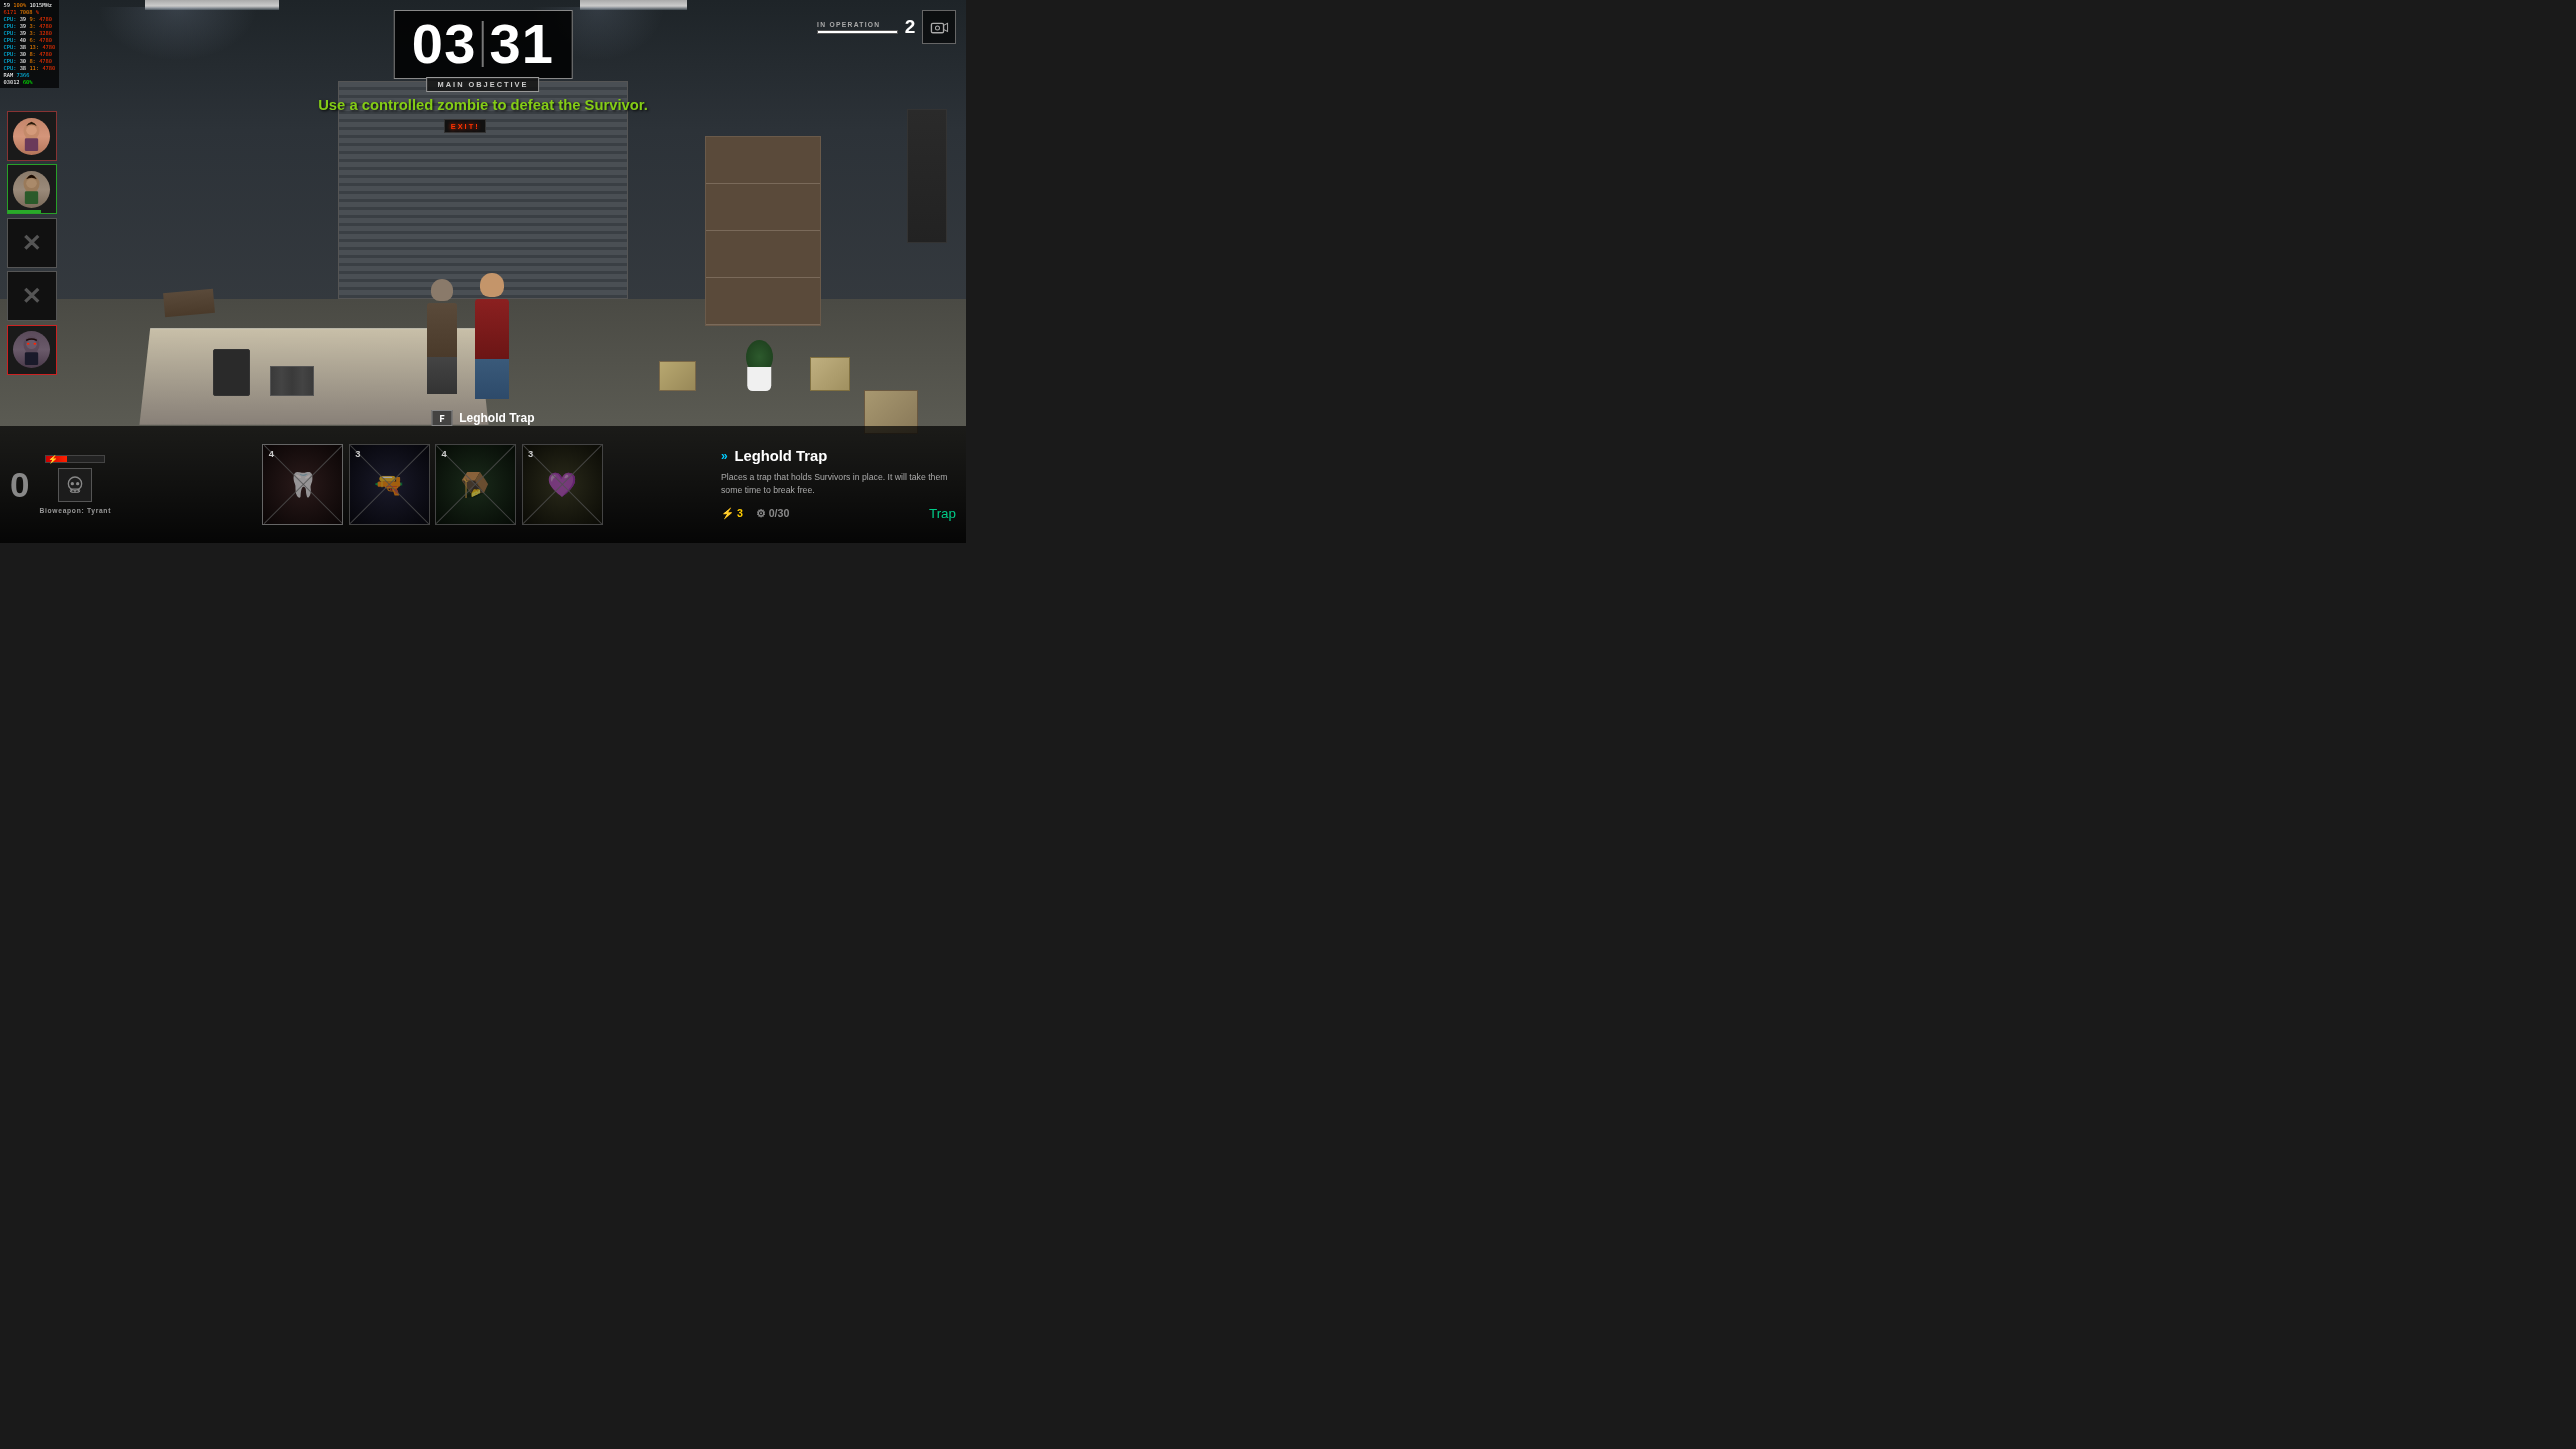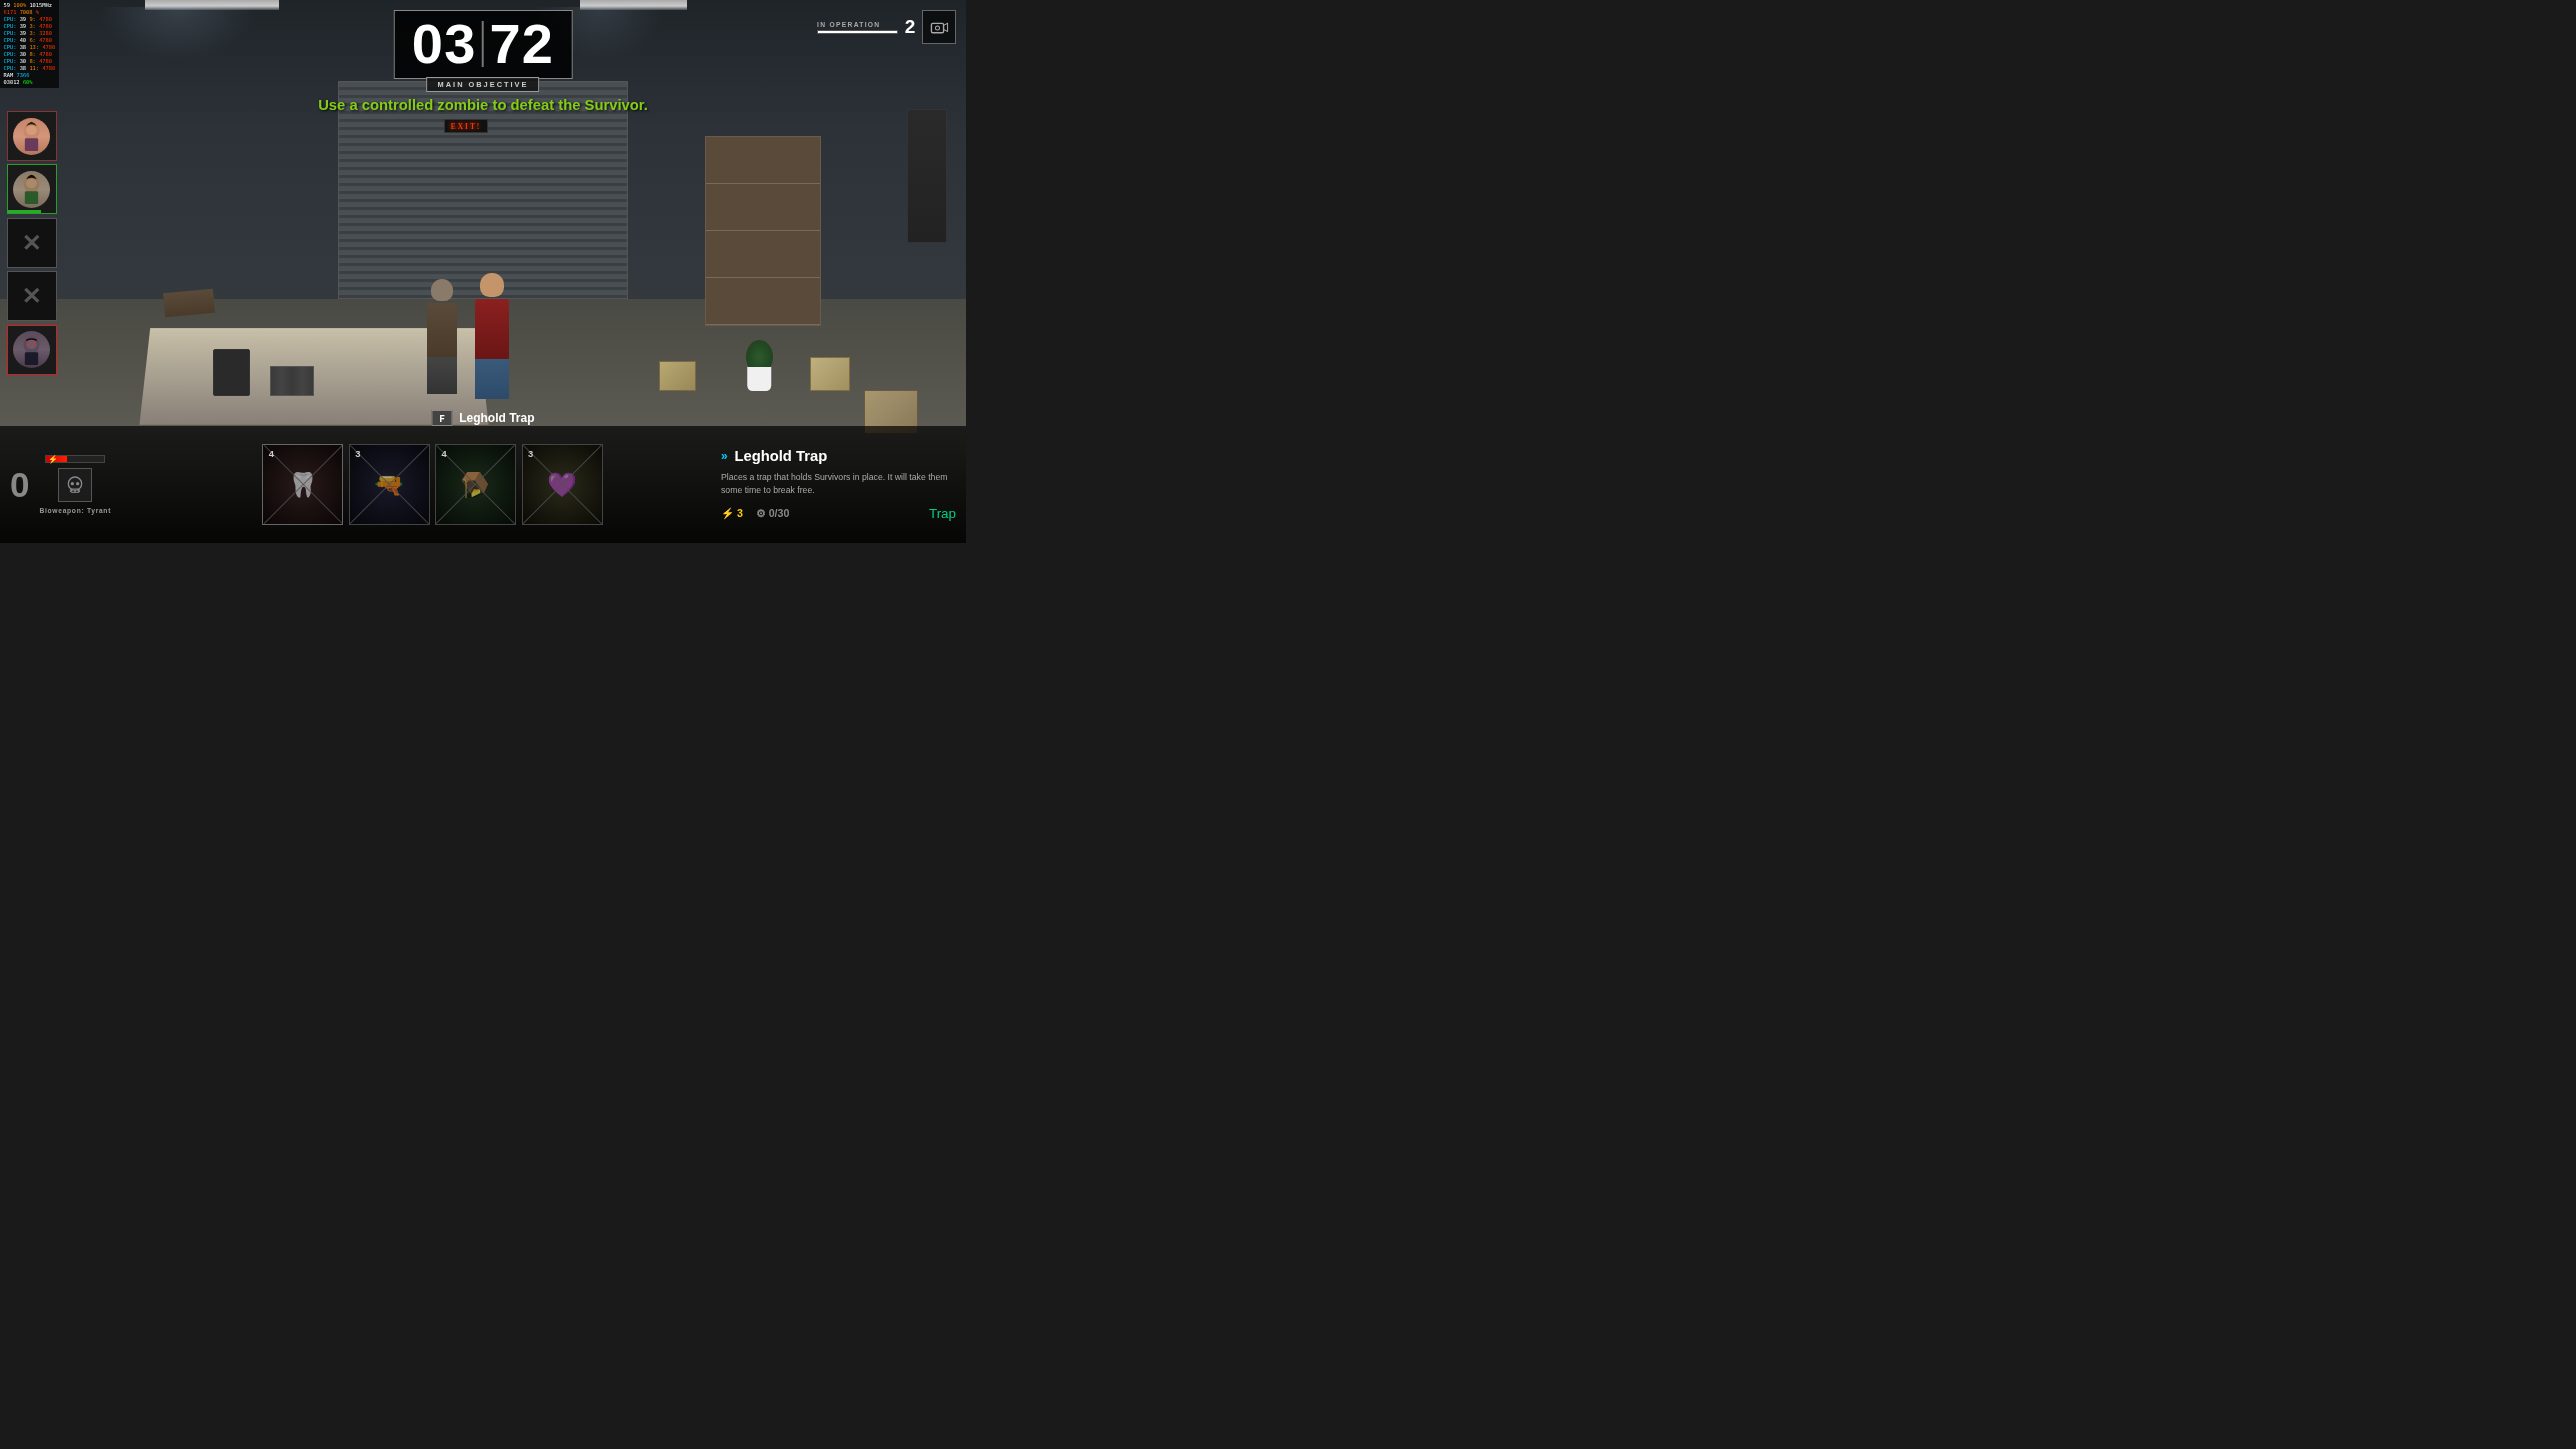--- a/index.html
+++ b/index.html
@@ -12,21 +12,20 @@
       overflow: hidden;
       position: relative;
     }
 
     
     #game-scene {
       position: absolute;
       width: 100%;
       height: 100%;
       background: linear-gradient(180deg, #1c2226 0%, #2a3035 30%, #3a3d3a 60%, #2d2d2a 100%);
-      font-family: Liberation Serif, serif;
     }
 
     
     .floor {
       position: absolute;
       bottom: 0;
       left: 0;
       right: 0;
       height: 45%;
       background: linear-gradient(180deg, #4a4a44 0%, #5a5a52 50%, #666660 100%);
@@ -755,21 +754,21 @@
   <div><span class="stat-cyan">CPU:</span> <span class="stat-white">30</span> <span class="stat-orange"> 8:</span> <span class="stat-red"> 4780</span></div>
   <div><span class="stat-cyan">CPU:</span> <span class="stat-white">30</span> <span class="stat-orange"> 8:</span> <span class="stat-red"> 4780</span></div>
   <div><span class="stat-cyan">CPU:</span> <span class="stat-white">38</span> <span class="stat-orange">11:</span> <span class="stat-red"> 4780</span></div>
   <div><span class="stat-white">RAM</span> <span class="stat-cyan">7366</span></div>
   <div><span class="stat-white">03012</span> <span class="stat-green">60%</span></div>
 </div>
 
 <div id="timer-display">
   <span class="timer-digits">03</span>
   <div class="timer-separator"></div>
-  <span class="timer-digits">72</span>
+  <span class="timer-digits">31</span>
 </div>
 
 <div id="objective-banner">
   <div class="objective-label">MAIN OBJECTIVE</div>
   <div class="objective-text">Use a controlled zombie to defeat the Survivor.</div>
 </div>
 
 <div id="top-right-hud">
   <div>
     <div class="in-operation-label">IN OPERATION</div>

